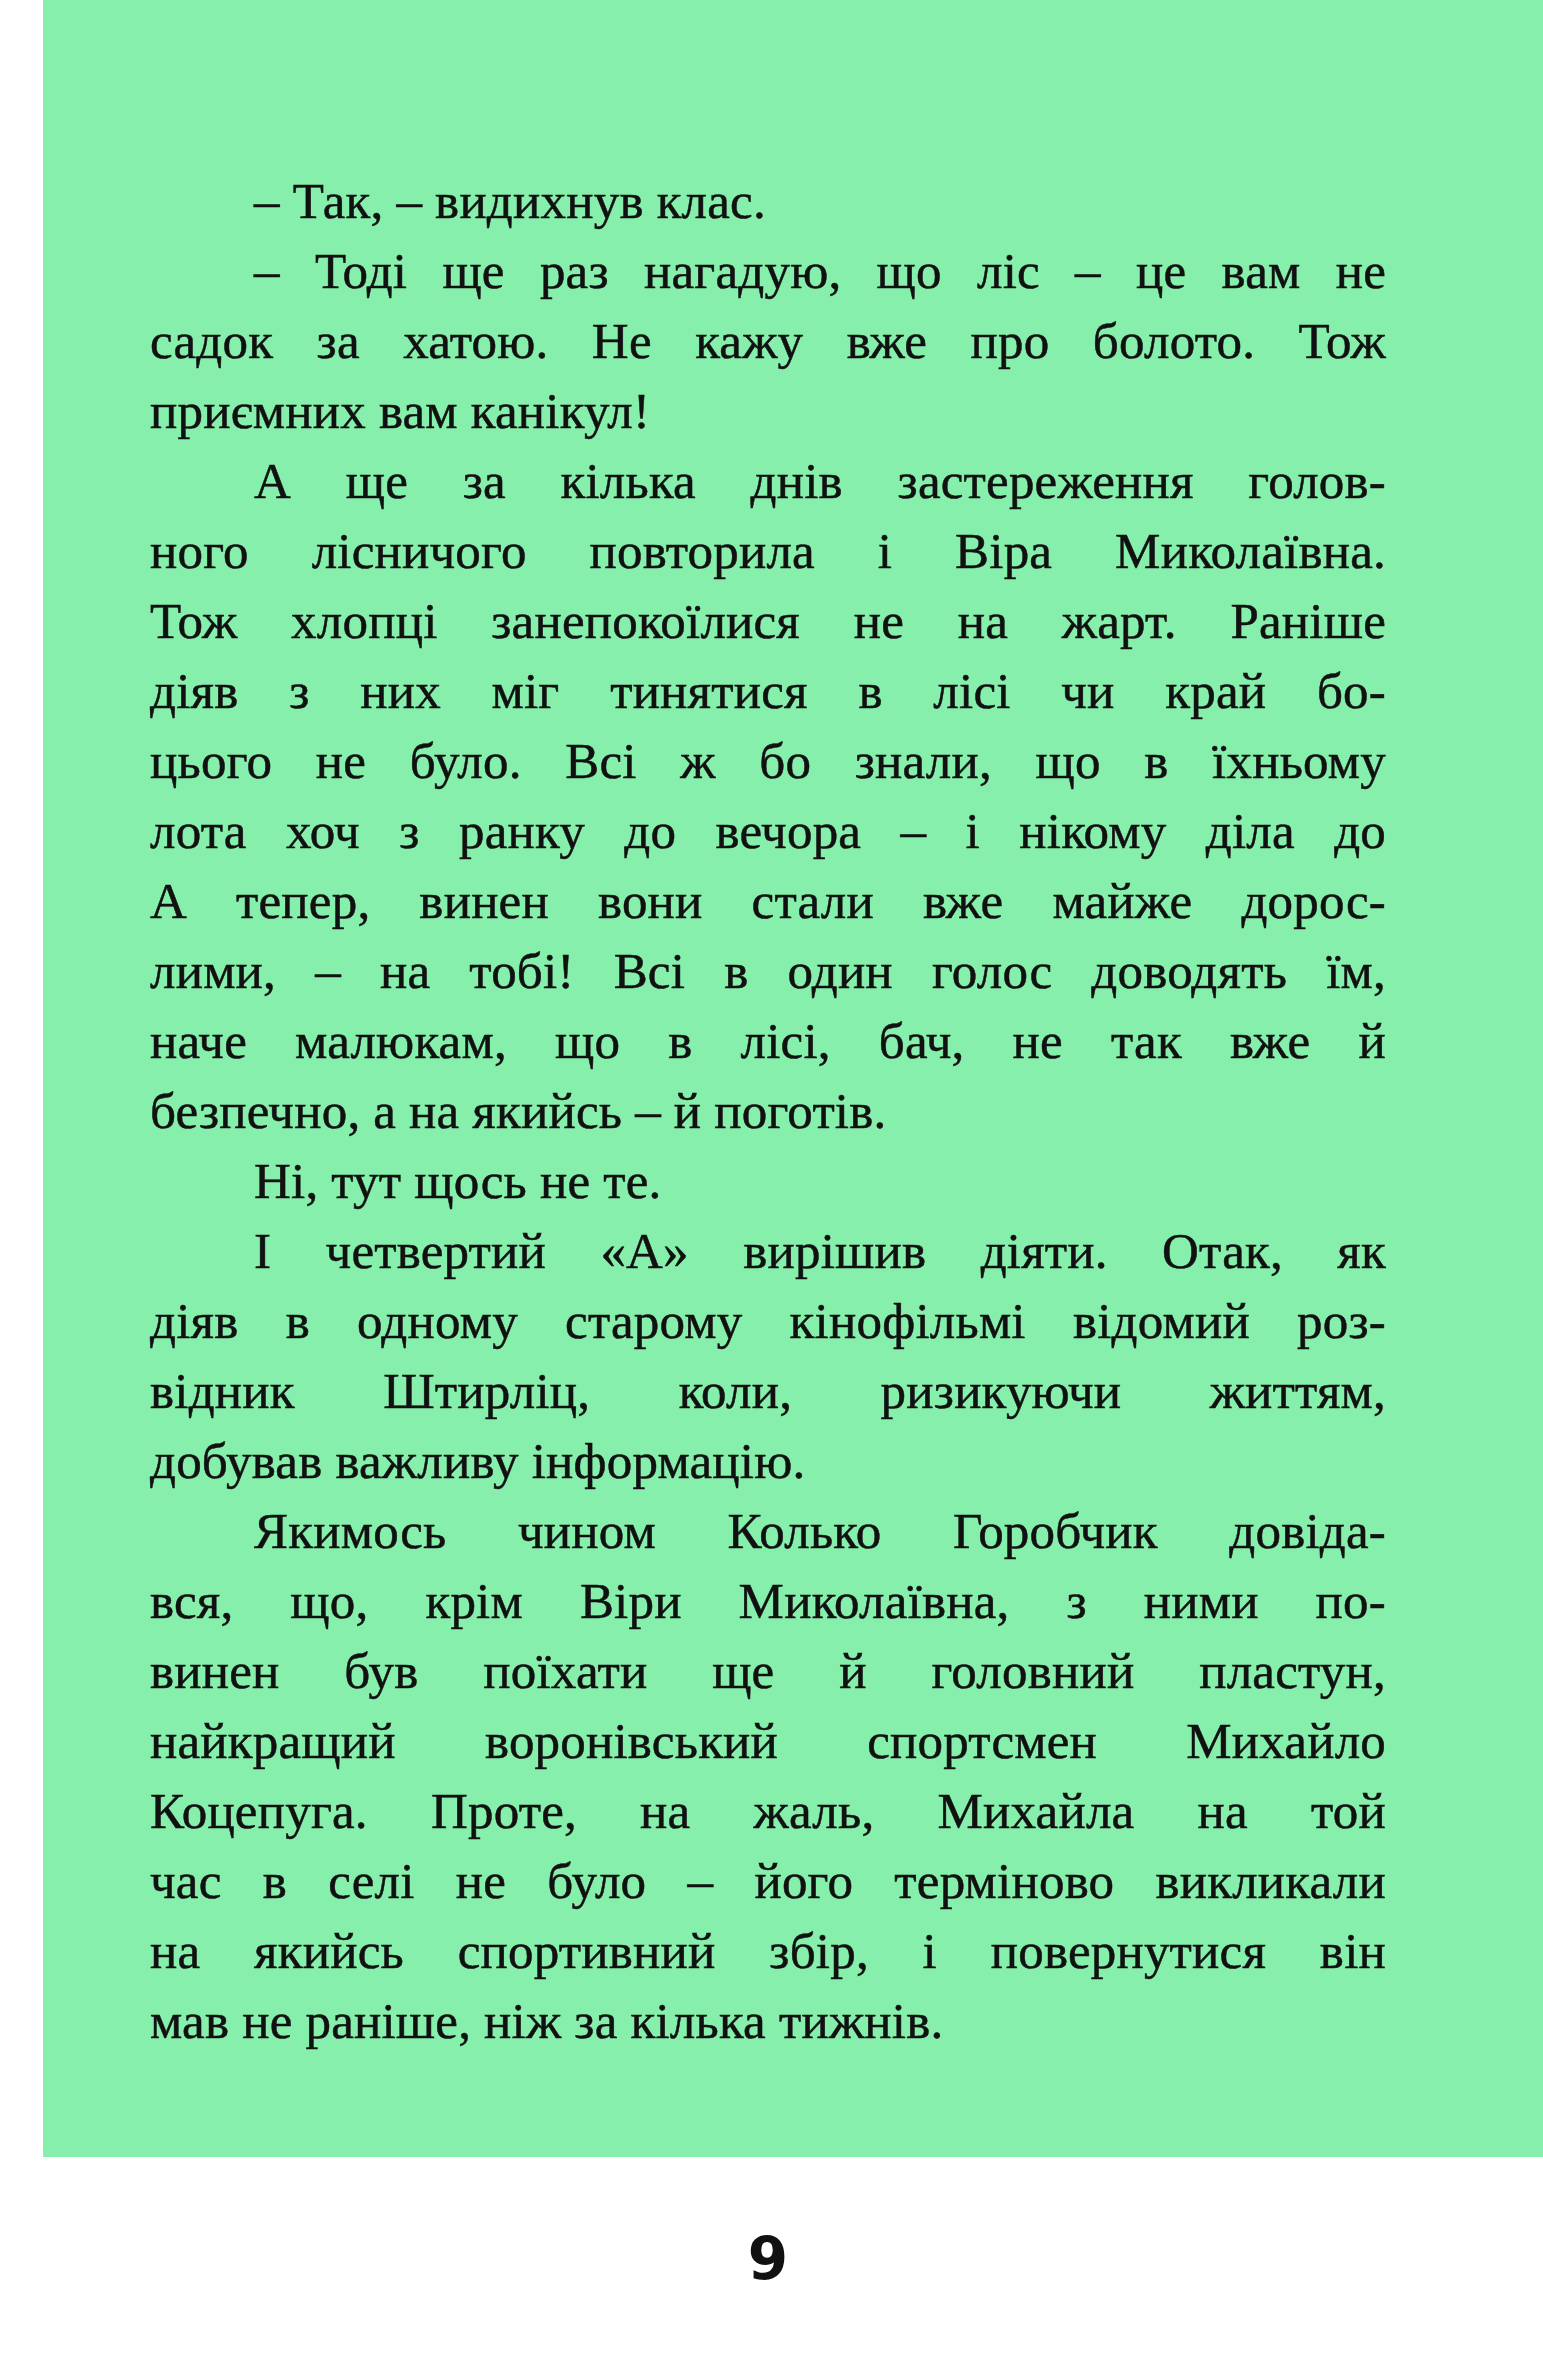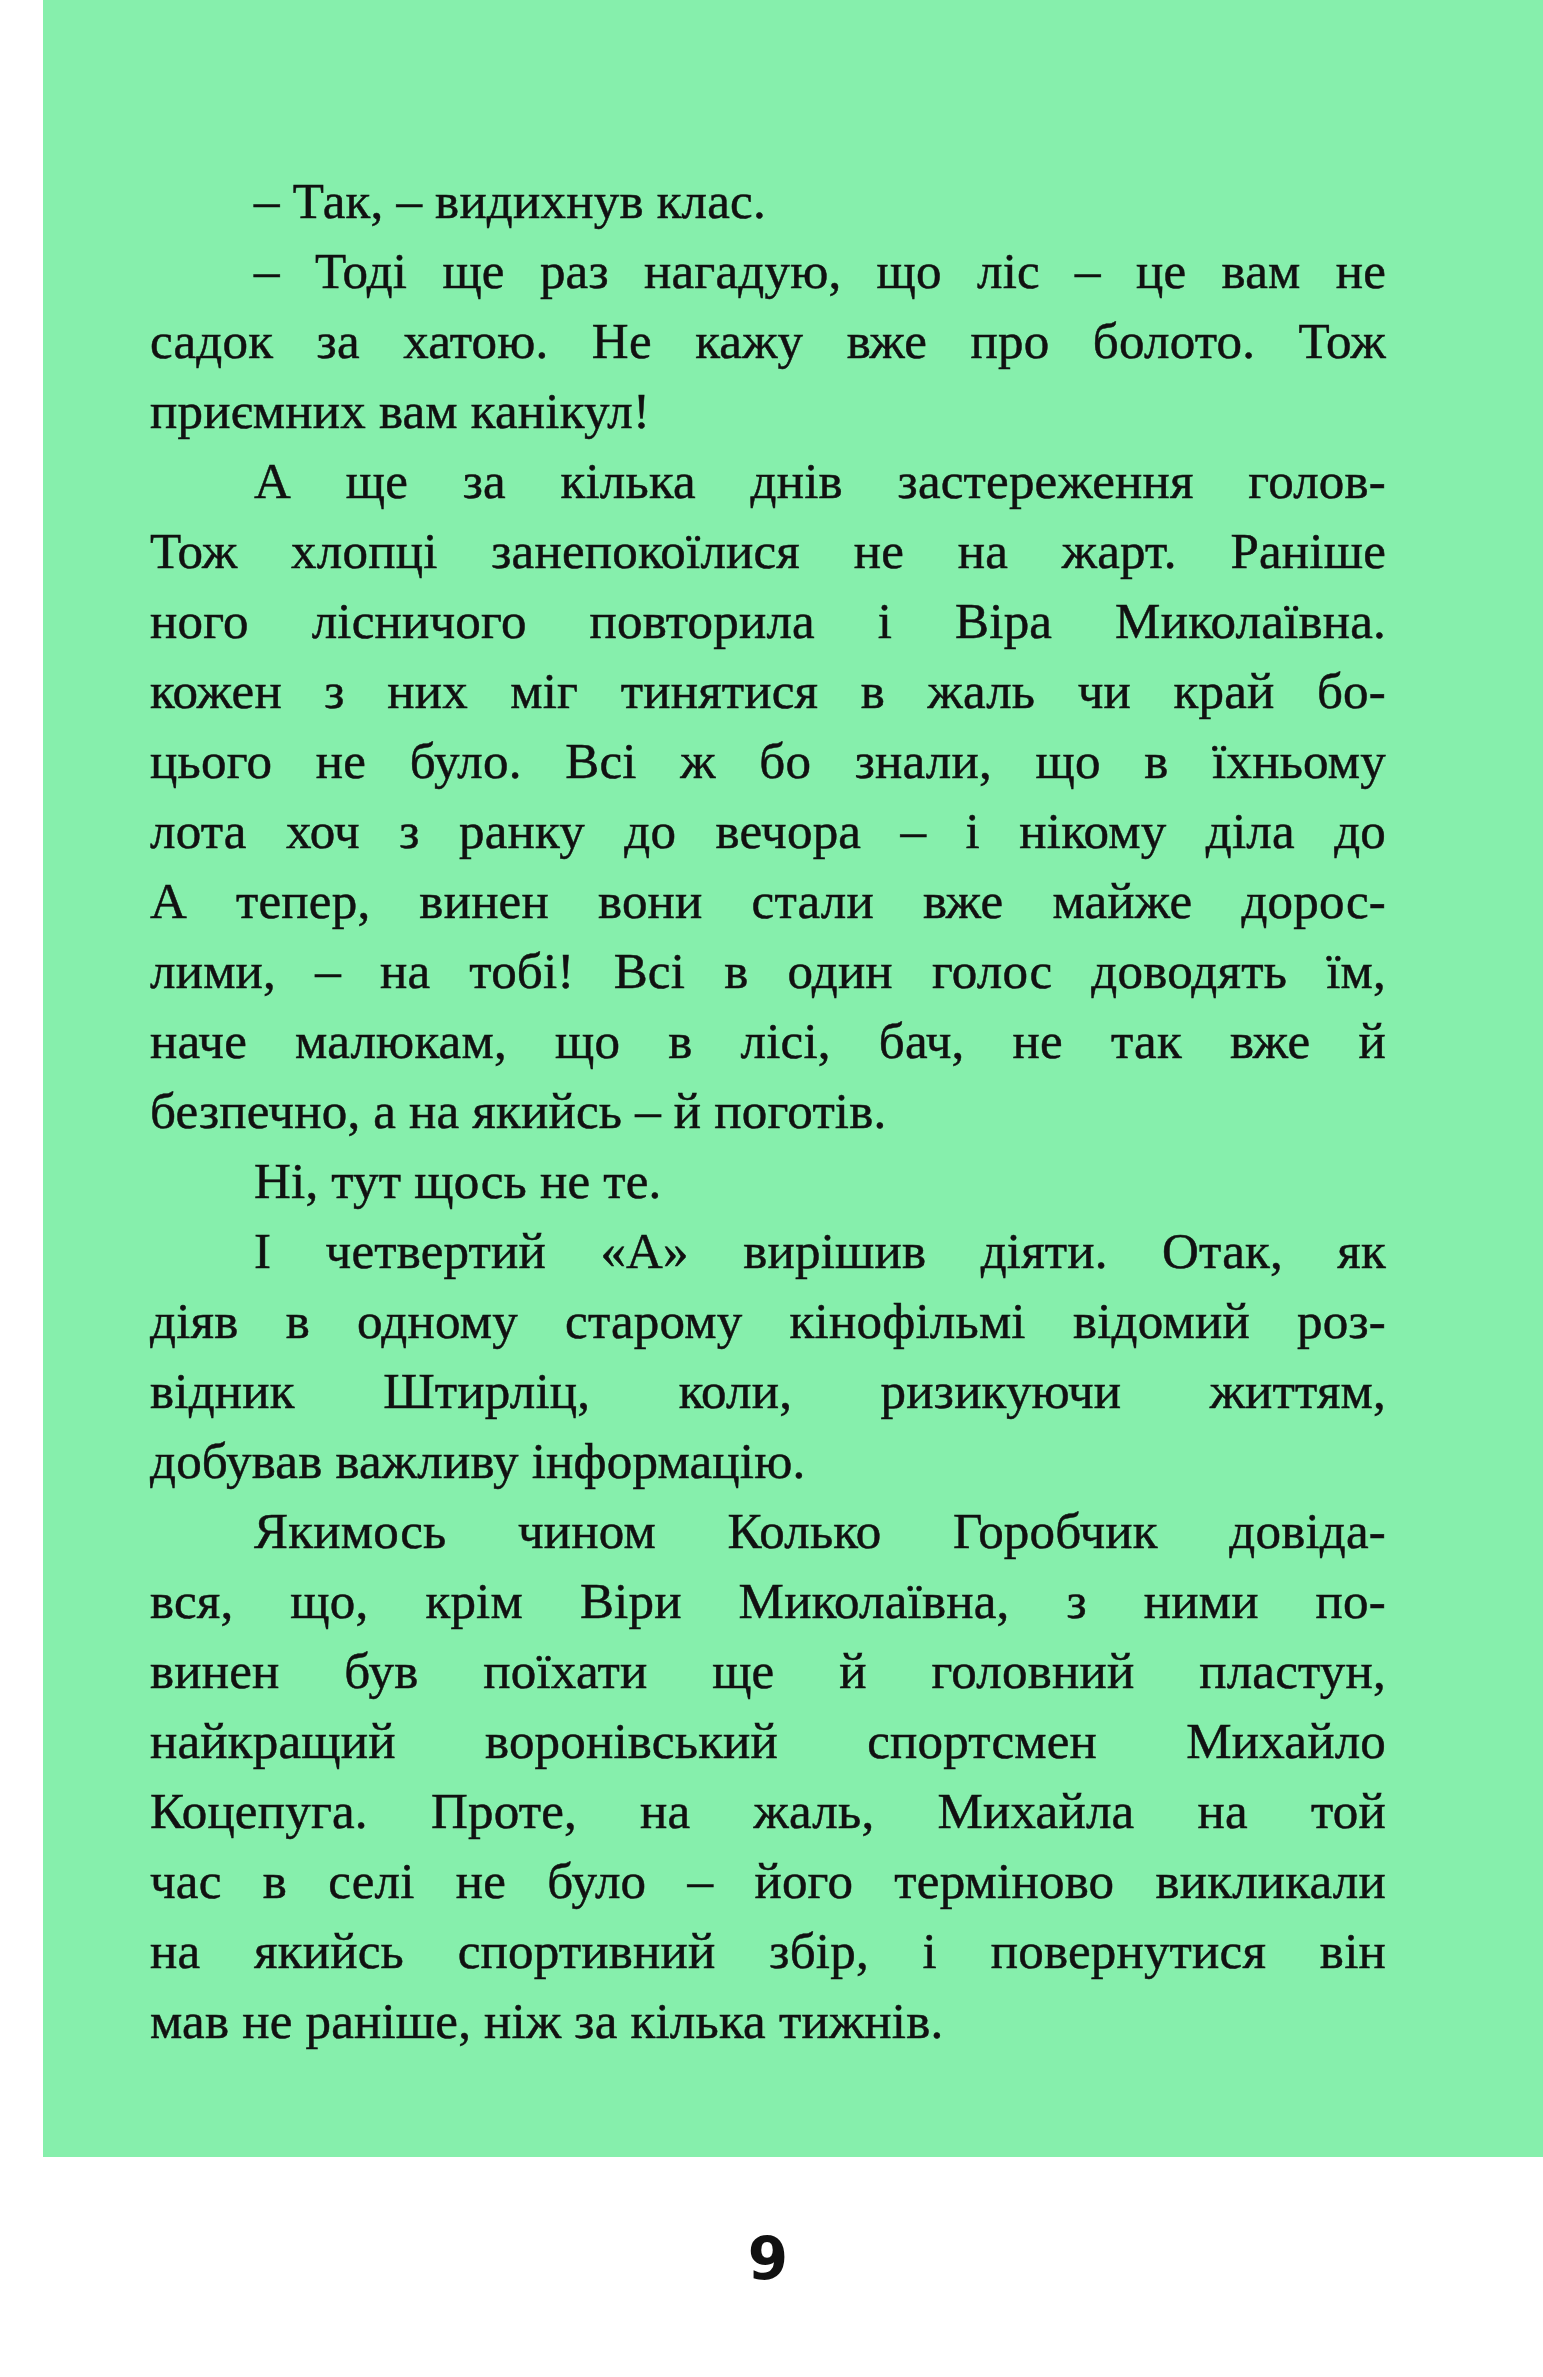--- a/index.html
+++ b/index.html
@@ -66,23 +66,23 @@
 </head>
 <body>
 
 <div class="page">
   <div class="text-block">
     <div class="line indent last">– Так, – видихнув клас.</div>
     <div class="line indent">– Тоді ще раз нагадую, що ліс – це вам не</div>
     <div class="line">садок за хатою. Не кажу вже про болото. Тож</div>
     <div class="line last">приємних вам канікул!</div>
     <div class="line indent">А ще за кілька днів застереження голов-</div>
+    <div class="line">ного лісничого повторила і Віра Миколаївна.</div>
     <div class="line">Тож хлопці занепокоїлися не на жарт. Раніше</div>
-    <div class="line">ного лісничого повторила і Віра Миколаївна.</div>
-    <div class="line">кожен з них міг тинятися в жаль чи край бо-</div>
+    <div class="line">діяв з них міг тинятися в лісі чи край бо-</div>
     <div class="line">цього не було. Всі ж бо знали, що в їхньому</div>
     <div class="line">лота хоч з ранку до вечора – і нікому діла до</div>
     <div class="line">А тепер, винен вони стали вже майже дорос-</div>
     <div class="line">лими, – на тобі! Всі в один голос доводять їм,</div>
     <div class="line">наче малюкам, що в лісі, бач, не так вже й</div>
     <div class="line last">безпечно, а на якийсь – й поготів.</div>
     <div class="line indent last">Ні, тут щось не те.</div>
     <div class="line indent">І четвертий «А» вирішив діяти. Отак, як</div>
     <div class="line">діяв в одному старому кінофільмі відомий роз-</div>
     <div class="line">відник Штирліц, коли, ризикуючи життям,</div>

